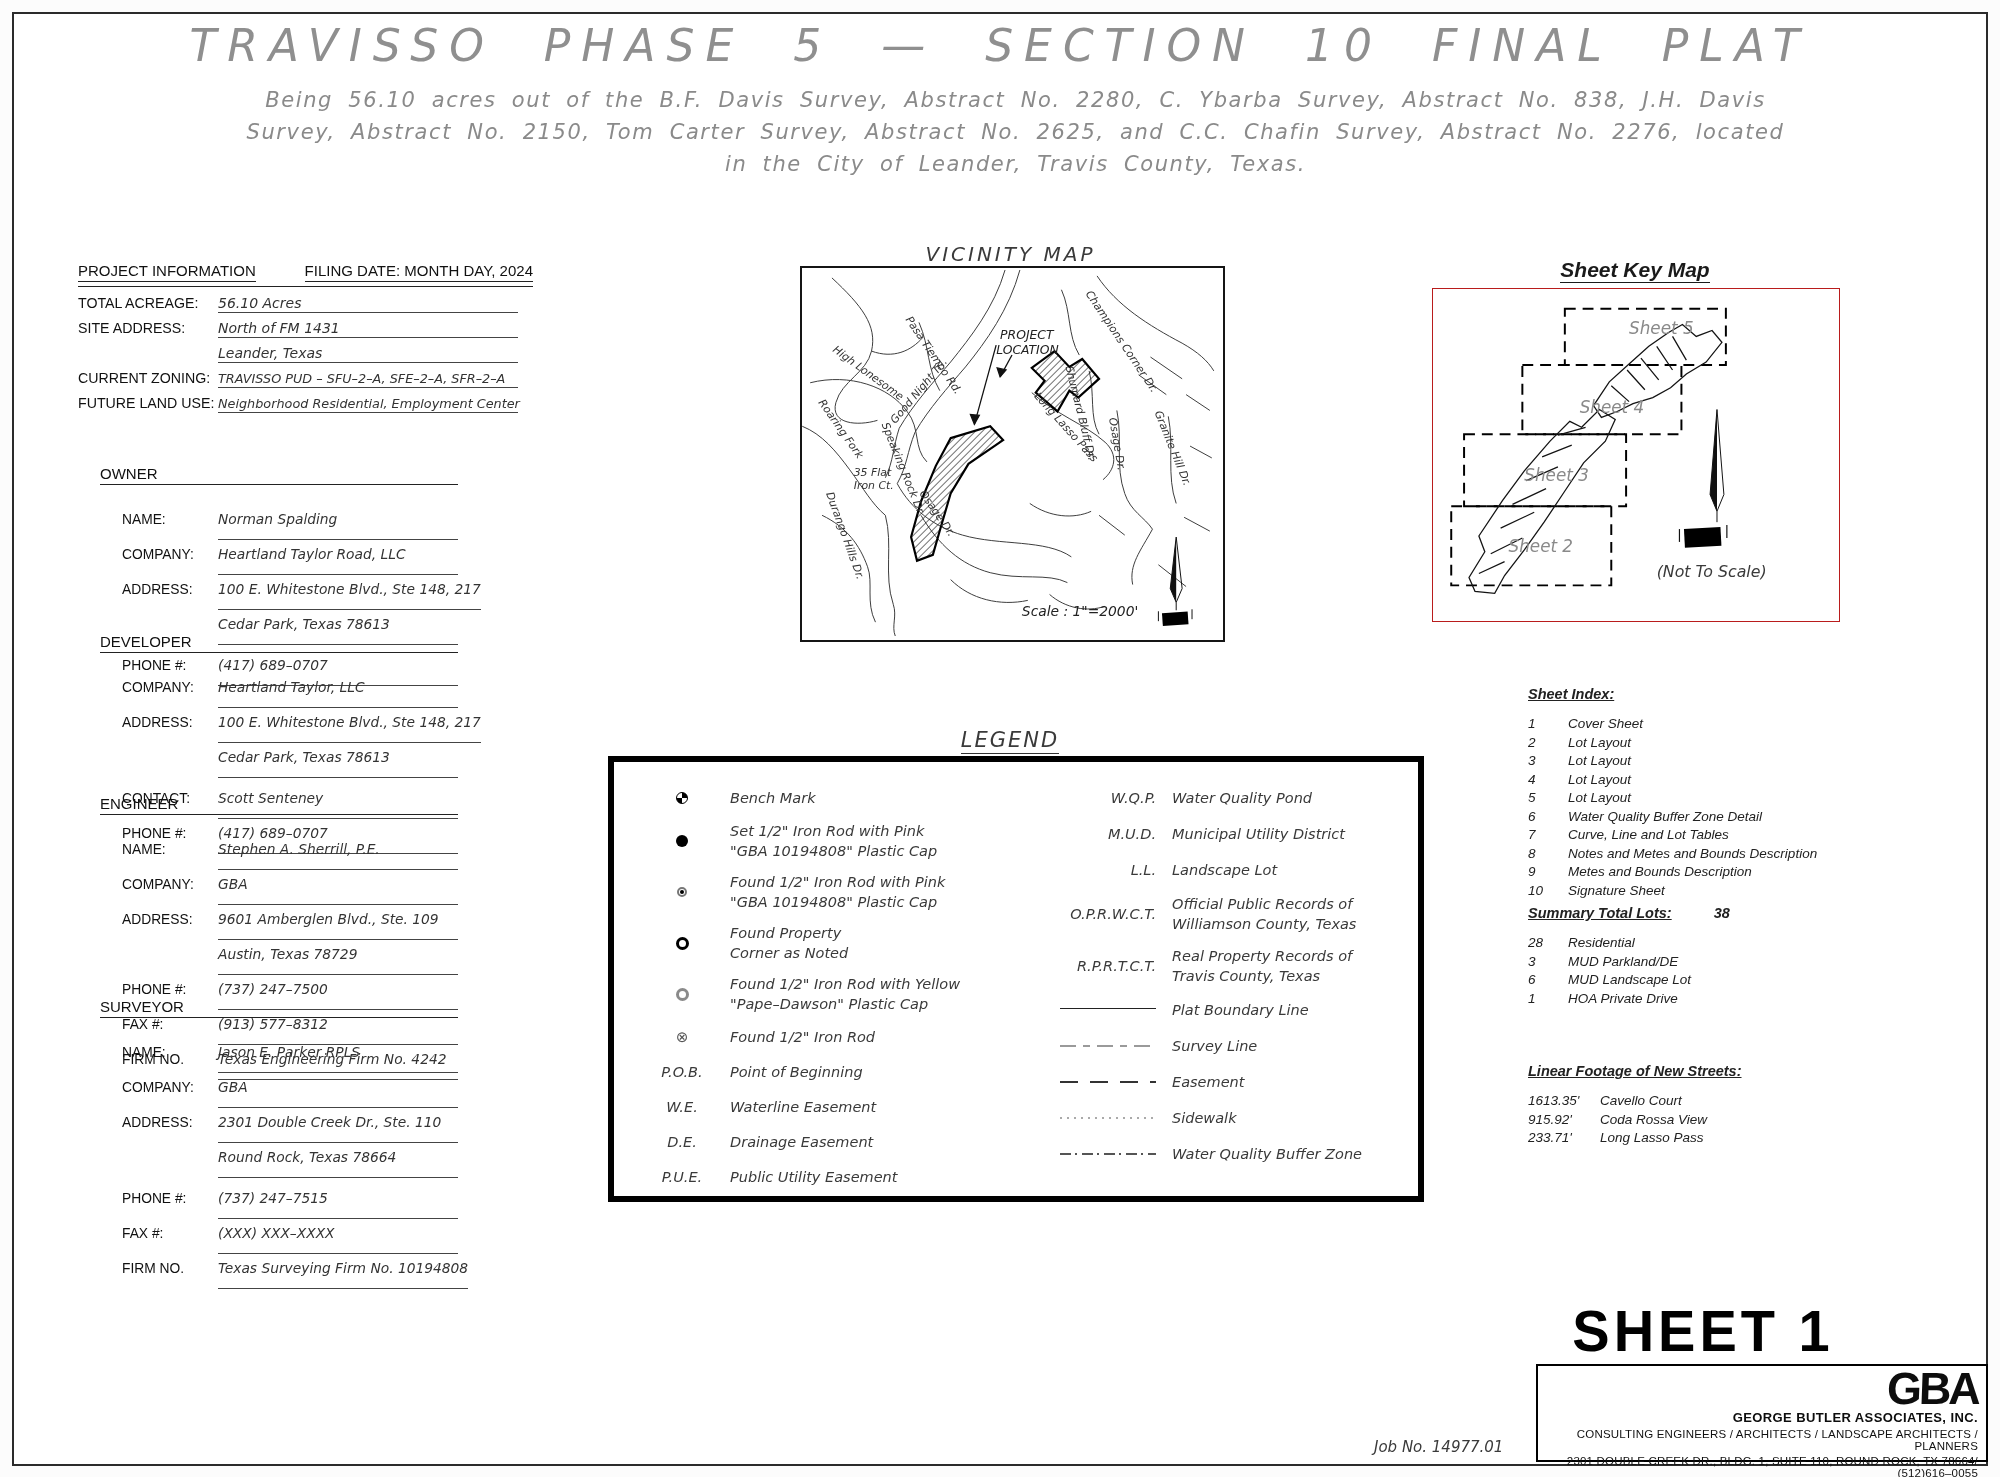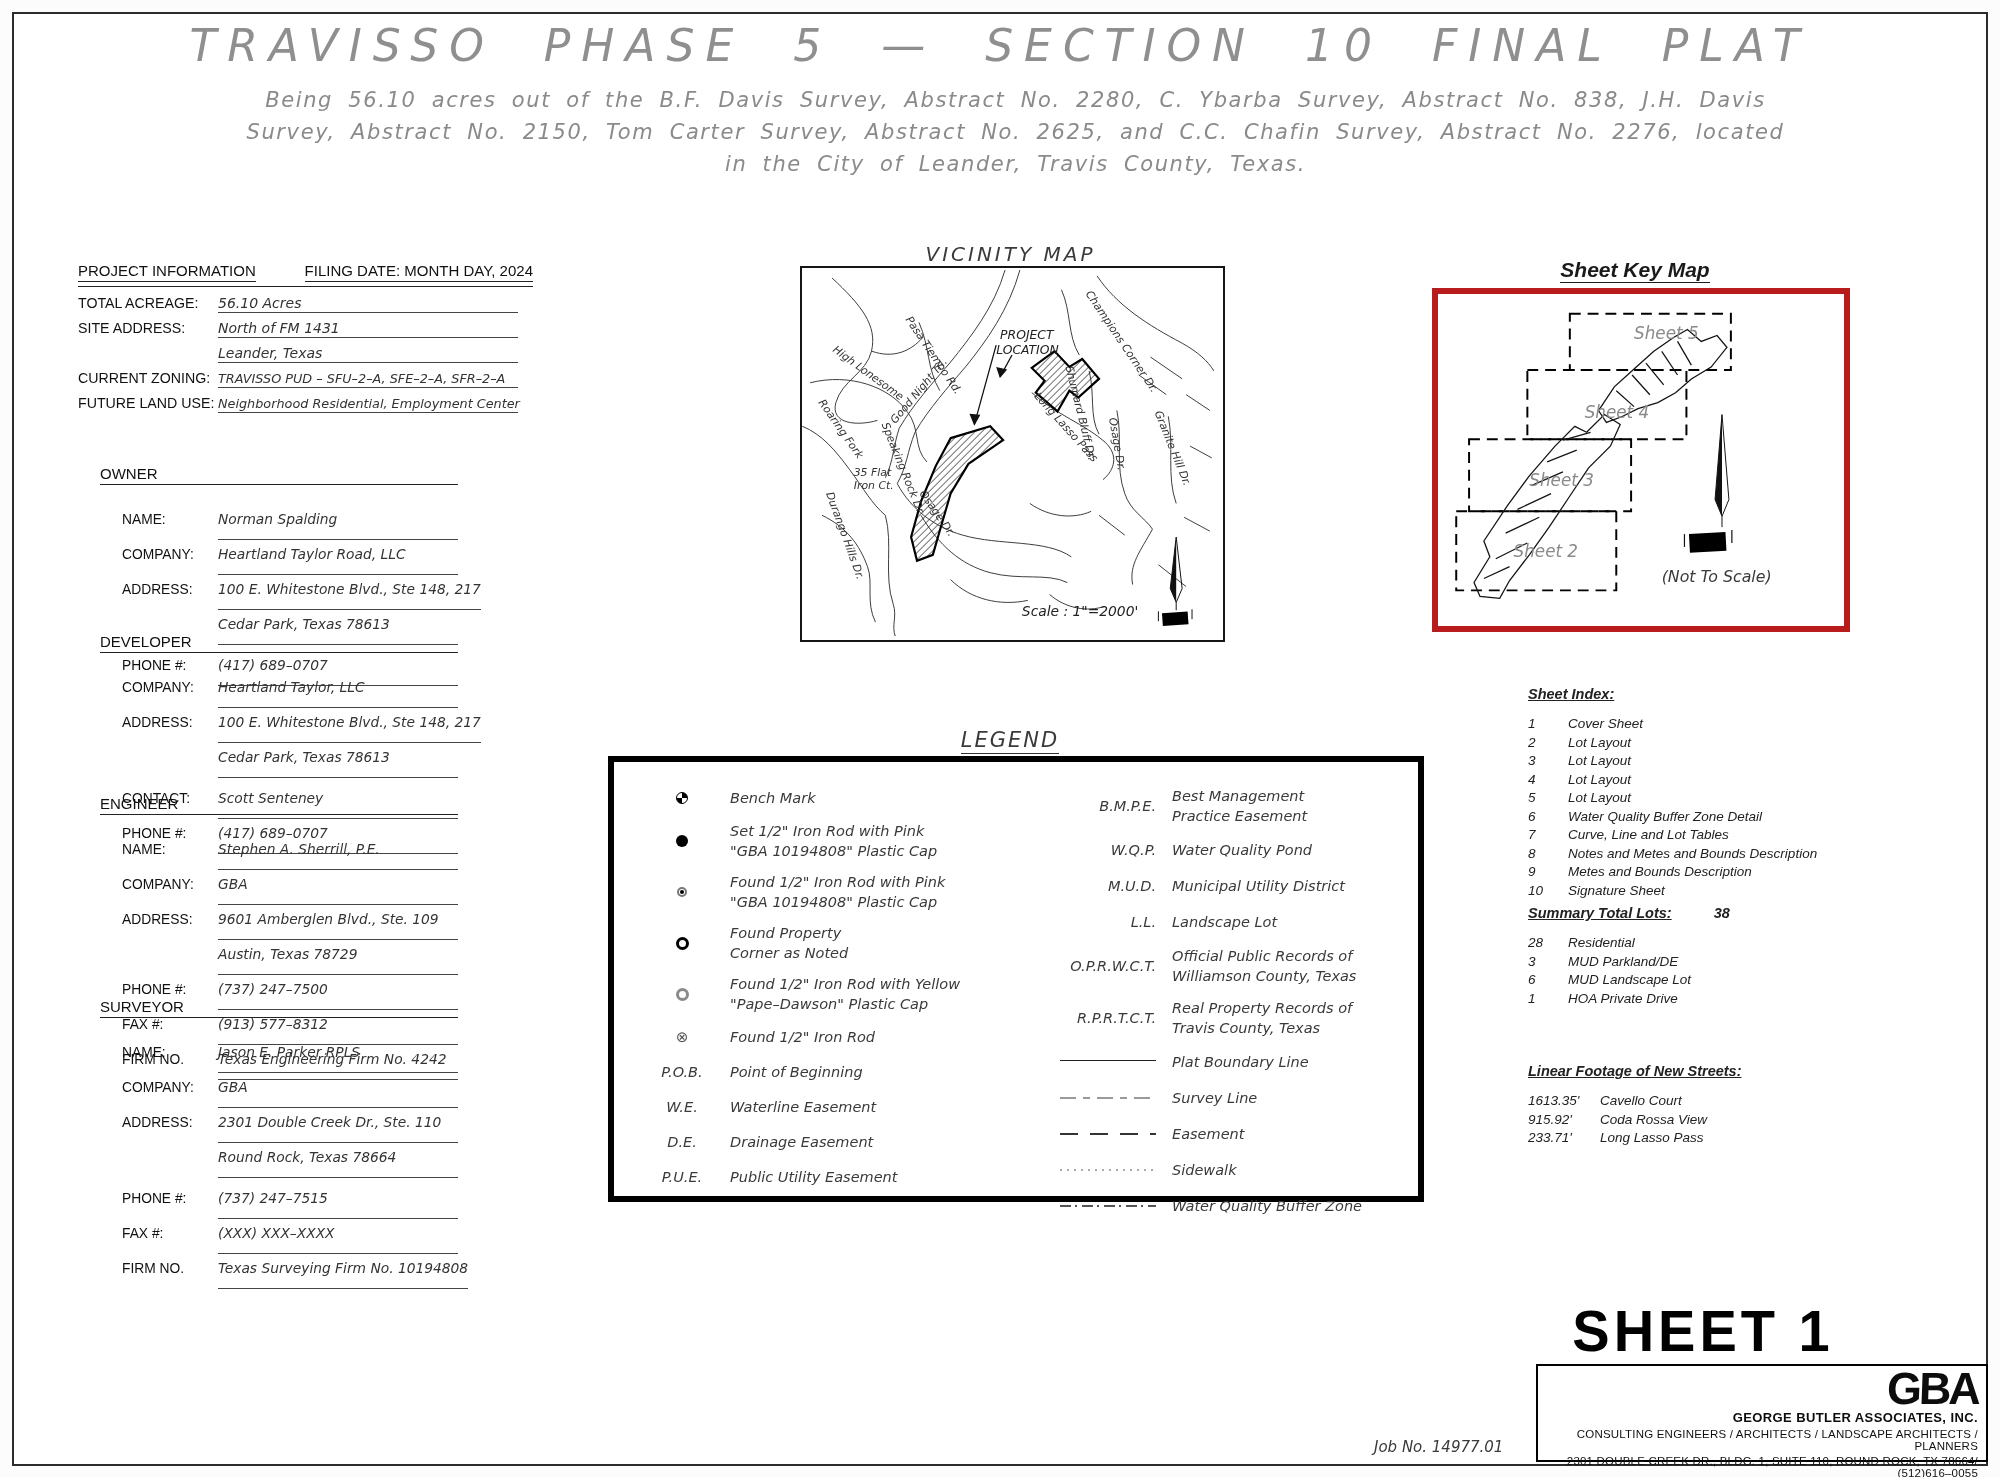--- a/index.html
+++ b/index.html
@@ -27,21 +27,21 @@
   .s-row{display:flex;align-items:baseline;margin-top:6px;}
   .s-label{width:96px;flex:none;font-size:13.8px;color:#111;}
   .s-val{flex:1;font-family:"DejaVu Sans",sans-serif;font-style:italic;font-size:13.8px;color:#333;border-bottom:1px solid #444;padding-bottom:12px;white-space:nowrap;}
   .gap{margin-top:12px;}
 
   
   .vmap-title{left:800px;top:242px;width:421px;text-align:center;font-size:20px;letter-spacing:3px;}
   .vmap-box{left:800px;top:266px;width:421px;height:372px;border:2px solid #151515;background:#fff;}
   .skm-title{left:1432px;top:258px;width:406px;text-align:center;font-family:"Liberation Sans",sans-serif;font-style:italic;font-weight:bold;font-size:21px;color:#1a1a1a;}
   .skm-title span{border-bottom:1.6px solid #1a1a1a;padding-bottom:1px;}
-  .skm-box{left:1432px;top:288px;width:406px;height:332px;border:6px solid #b91c1c;background:#fff;}
+  .skm-box{left:1432px;top:288px;width:406px;height:332px;border:1px solid #b91c1c;background:#fff;}
   svg{display:block;}
 
   
   .legend-title{left:608px;top:728px;width:804px;text-align:center;font-size:21px;letter-spacing:2px;}
   .legend-title span{border-bottom:1.5px solid #333;padding-bottom:1px;}
   .legend-box{left:608px;top:756px;width:804px;height:434px;border:6px solid #000000;background:#fff;display:flex;}
   .lg-left{width:392px;padding:22px 0 0 30px;box-sizing:border-box;}
   .lg-right{flex:1;padding:22px 14px 0 0;box-sizing:border-box;}
   .lrow{display:grid;grid-template-columns:76px 1fr;column-gap:10px;align-items:center;margin-bottom:7px;}
   .lrow .symcell{display:flex;justify-content:center;align-items:center;}
@@ -405,27 +405,20 @@
     <div class="lrow one">
       <span class="labbr">D.E.</span>
       <span class="ltext">Drainage Easement</span>
     </div>
     <div class="lrow one">
       <span class="labbr">P.U.E.</span>
       <span class="ltext">Public Utility Easement</span>
     </div>
   </div>
   <div class="lg-right">
-    <div class="rrow two">
-      <span class="rabbr">B.M.P.E.</span>
-      <span class="ltext">
-          <div>Best Management</div>
-          <div>Practice Easement</div>
-        </span>
-    </div>
     <div class="rrow one">
       <span class="rabbr">W.Q.P.</span>
       <span class="ltext">Water Quality Pond</span>
     </div>
     <div class="rrow one">
       <span class="rabbr">M.U.D.</span>
       <span class="ltext">Municipal Utility District</span>
     </div>
     <div class="rrow one">
       <span class="rabbr">L.L.</span>

